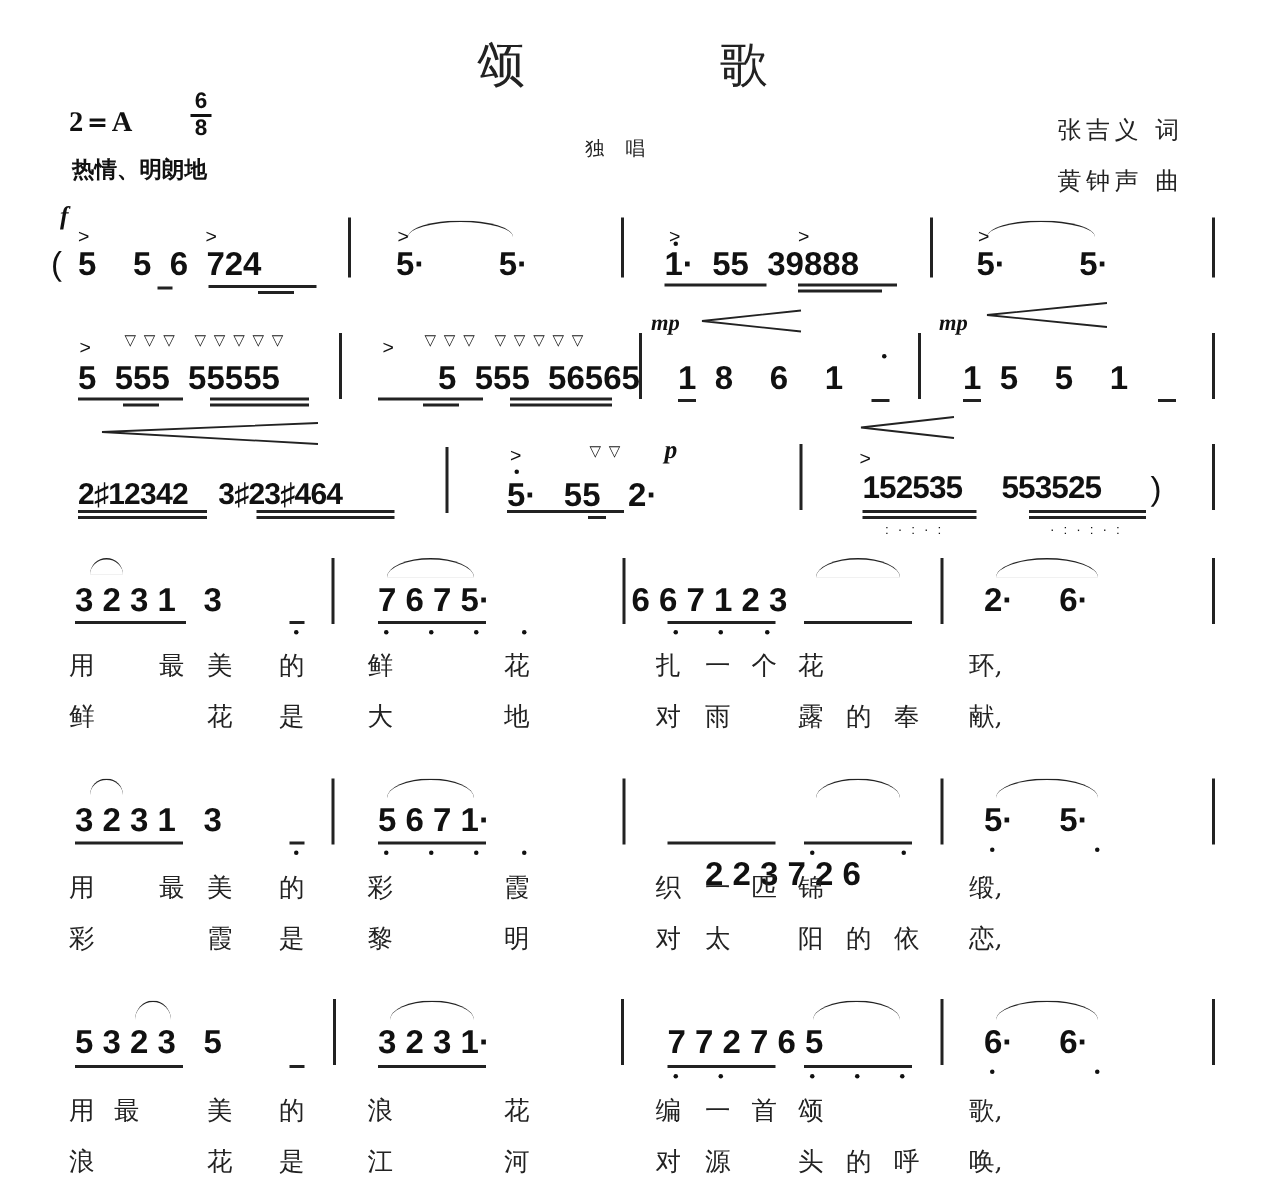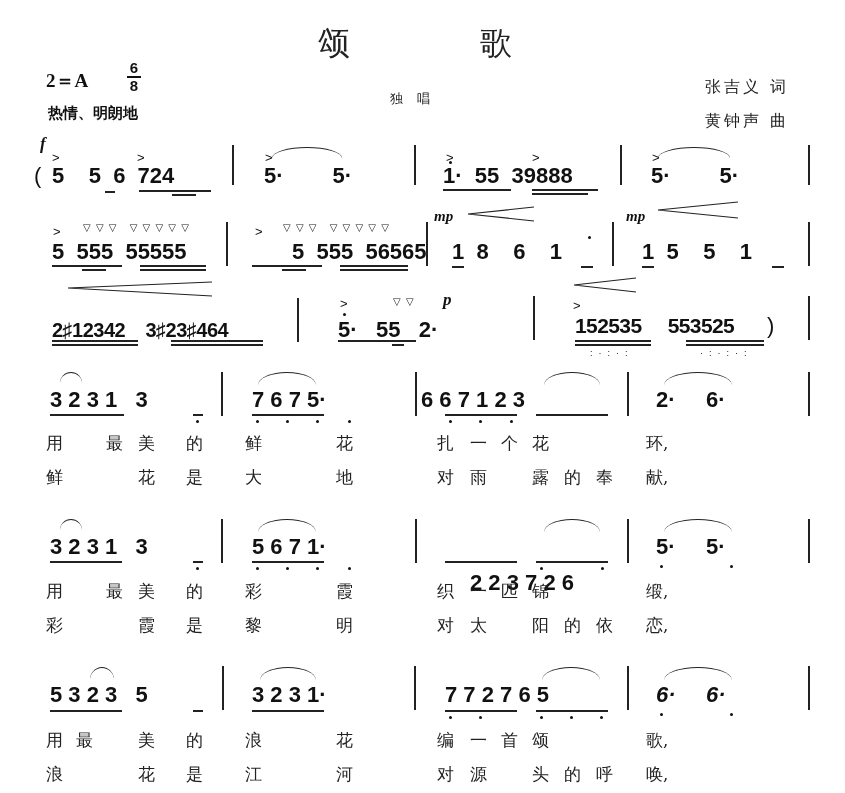--- a/index.html
+++ b/index.html
@@ -268,21 +268,21 @@
 <div class="ul" style="left:445px;top:710px;width:72px;"></div>
 <div class="ul" style="left:536px;top:710px;width:72px;"></div>
 <div class="dot" style="left:449px;top:716px;"></div>
 <div class="dot" style="left:479px;top:716px;"></div>
 <div class="dot" style="left:540px;top:716px;"></div>
 <div class="dot" style="left:570px;top:716px;"></div>
 <div class="dot" style="left:600px;top:716px;"></div>
 <div class="bar-l" style="left:627px;top:666px;height:44px;"></div>
 
 <div class="slur" style="left:664px;top:667px;width:68px;height:12px;"></div>
-<div class="n" style="left:656px;top:683px;font-style:italic;">6·     6·</div>
+<div class="n" style="left:656px;top:683px;">6·     6·</div>
 <div class="dot" style="left:660px;top:713px;"></div>
 <div class="dot" style="left:730px;top:713px;"></div>
 <div class="bar-l" style="left:808px;top:666px;height:44px;"></div>
 
 <div>
   <span class="lyr" style="left:46px;top:729px;">用</span>
   <span class="lyr" style="left:76px;top:729px;">最</span>
   <span class="lyr" style="left:138px;top:729px;">美</span>
   <span class="lyr" style="left:186px;top:729px;">的</span>
   <span class="lyr" style="left:245px;top:729px;">浪</span>

